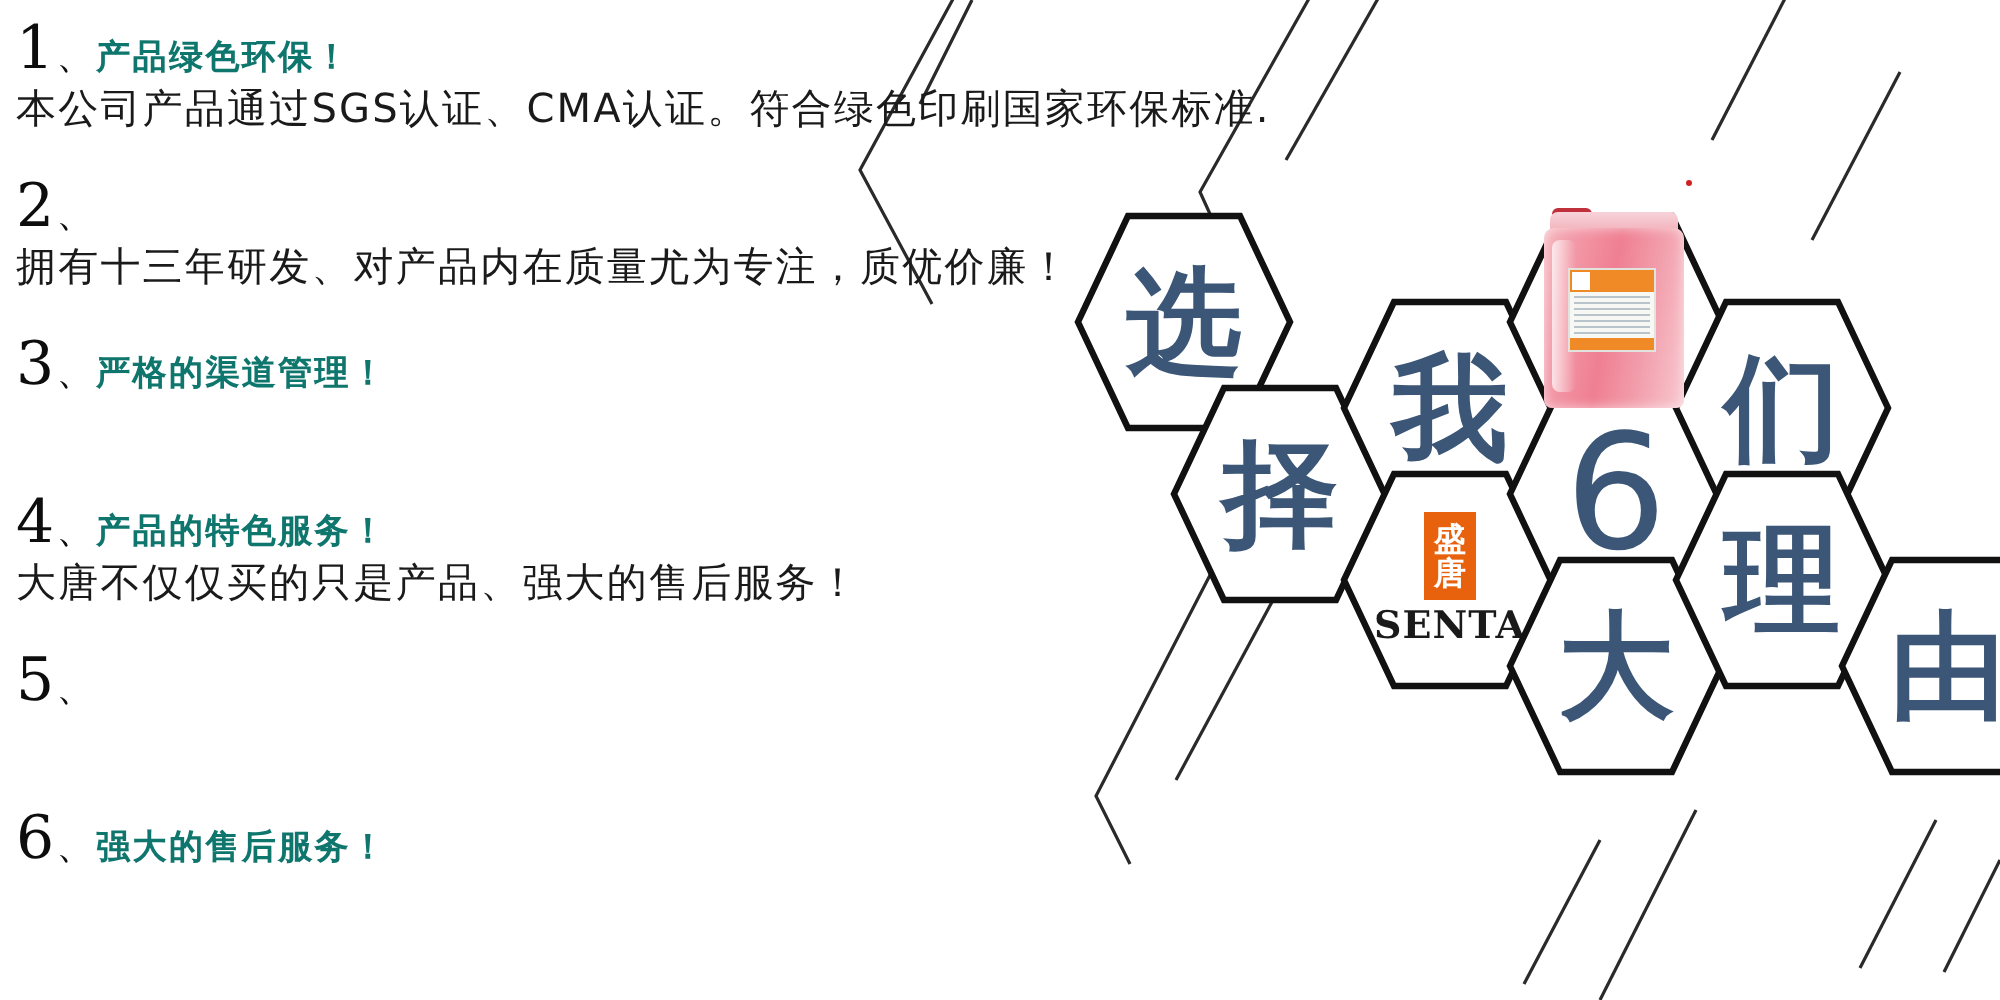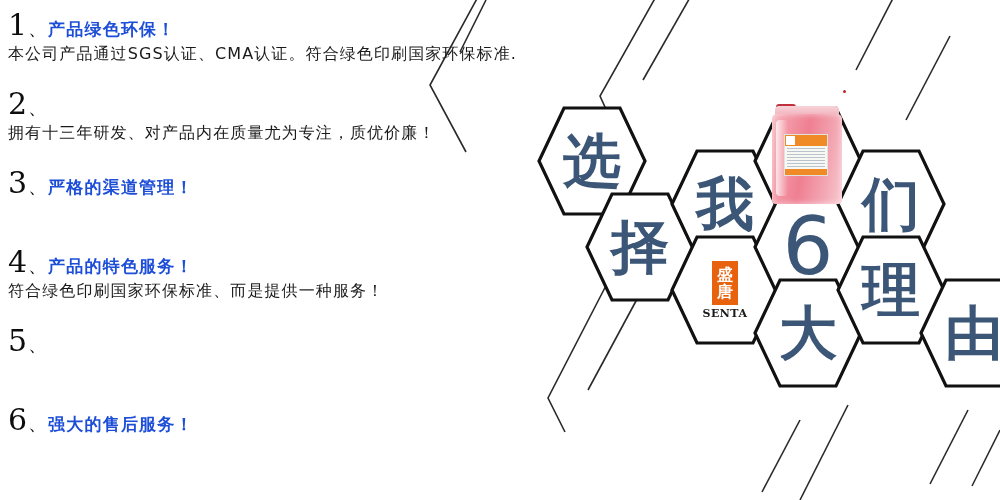--- a/index.html
+++ b/index.html
@@ -22,25 +22,25 @@
   }
   .reason .num{
     font-size:30px;line-height:30px;font-weight:400;
     letter-spacing:0px;color:#0d0d0d;
     font-family:"DejaVu Serif","Liberation Serif",serif;
   }
   .reason .dun{
     font-size:19px;line-height:19px;color:#0d0d0d;margin-left:1px;
   }
   .reason .htext{
-    font-size:17px;line-height:17px;font-weight:700;color:#1d4ed8;
+    font-size:17px;line-height:17px;font-weight:700;color:#0f766e;
     letter-spacing:1.2px;margin-left:1px;
   }
   .reason .body{
-    font-size:16px;line-height:20px;color:#1a1a1a;white-space:nowrap;
+    font-size:20px;line-height:20px;color:#1a1a1a;white-space:nowrap;
     letter-spacing:1.1px;margin-top:4px;
   }
 
   
   #bg-lines{position:absolute;left:0;top:0;width:1000px;height:500px;}
 
   
   #hex-cluster{position:absolute;left:0;top:0;width:1000px;height:500px;}
   .hex{position:absolute;}
   .hex .glyph{
@@ -63,21 +63,21 @@
   .logo-seal{
     width:26px;height:44px;background:#e8620e;
     display:flex;flex-direction:column;align-items:center;justify-content:center;
     border:2px solid #e8620e;box-sizing:border-box;
   }
   .logo-seal span{
     color:#ffffff;font-size:16px;line-height:17px;font-weight:700;
     font-family:"DejaVu Serif","Liberation Serif",serif;
   }
   .logo-en{
-    margin-top:2px;font-size:11px;letter-spacing:0.5px;color:#1a1a1a;
+    margin-top:2px;font-size:19px;letter-spacing:0.5px;color:#1a1a1a;
     font-family:"DejaVu Serif","Liberation Serif",serif;font-weight:700;
   }
 
   
   #product{position:absolute;width:74px;height:104px;}
   .can-body{
     position:absolute;left:2px;top:14px;width:70px;height:90px;
     background:linear-gradient(100deg,#f6b7bf 0%,#f39aa8 18%,#ef7f92 46%,#f2a0ad 72%,#f8c9d1 100%);
     border-radius:5px 5px 4px 4px;
     box-shadow:inset 0 0 6px rgba(255,255,255,.6);
@@ -170,21 +170,21 @@
         <span class="htext">严格的渠道管理！</span>
       </div>
     </div>
 
     <div class="reason" style="top:247px;">
       <div class="headline">
         <span class="num">4</span>
         <span class="dun">、</span>
         <span class="htext">产品的特色服务！</span>
       </div>
-      <div class="body">符合绿色印刷国家环保标准、而是提供一种服务！</div>
+      <div class="body">大唐不仅仅买的只是产品、强大的售后服务！</div>
     </div>
 
     <div class="reason" style="top:326px;">
       <div class="headline">
         <span class="num">5</span>
         <span class="dun">、</span>
       </div>
     </div>
 
     <div class="reason" style="top:405px;">

